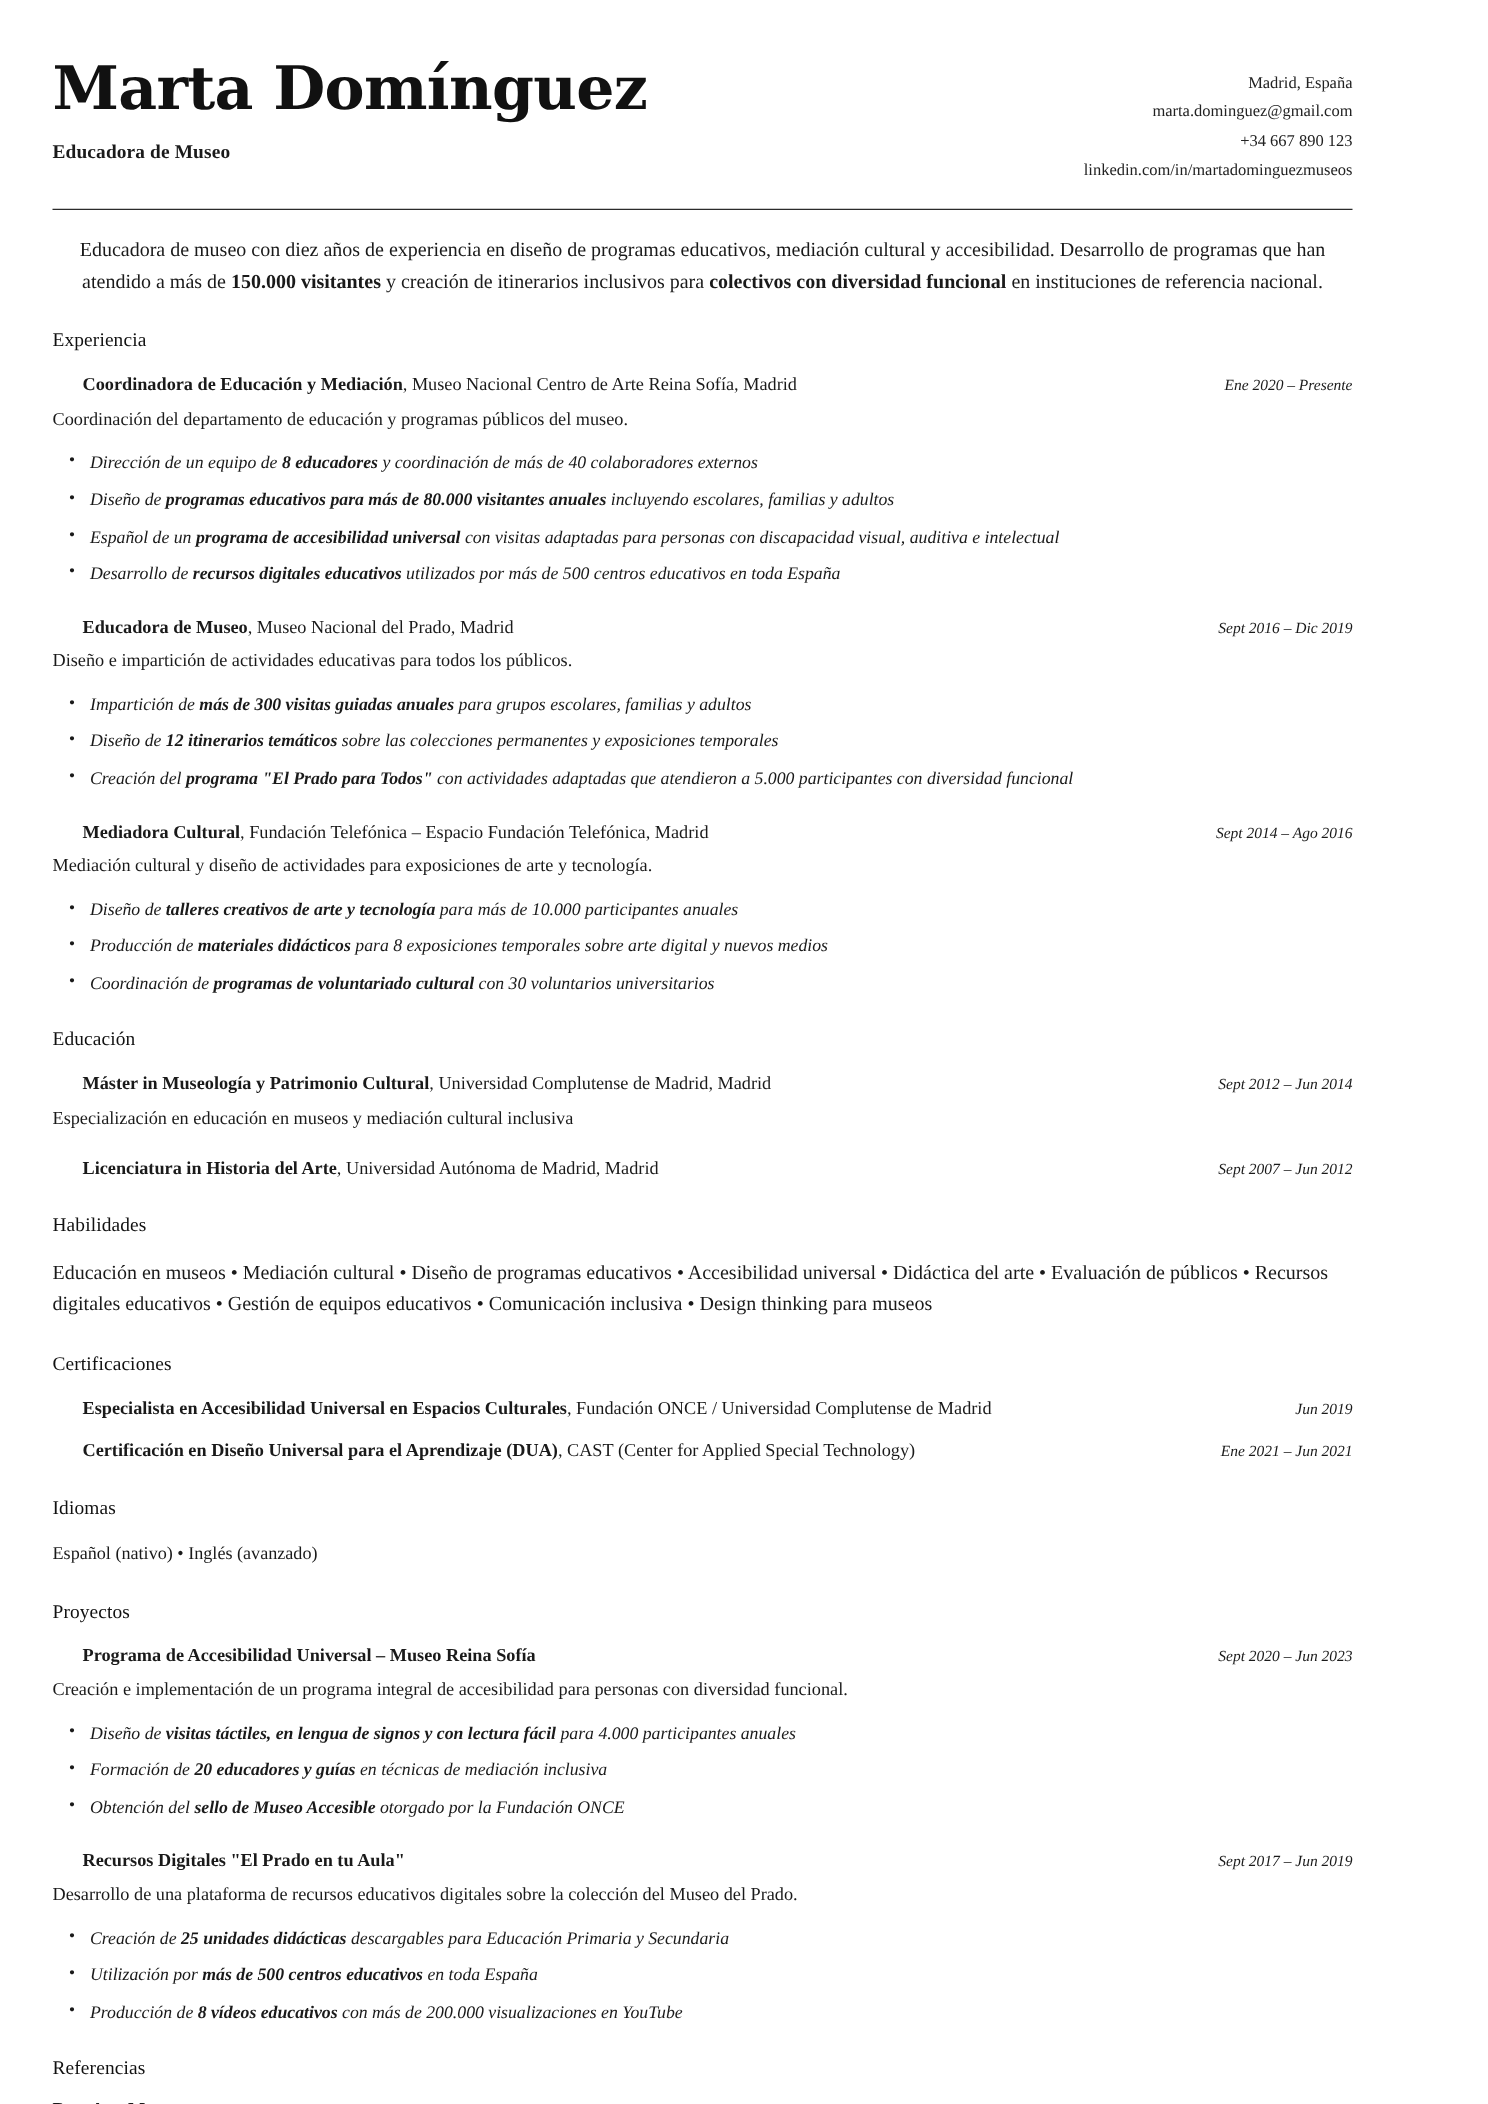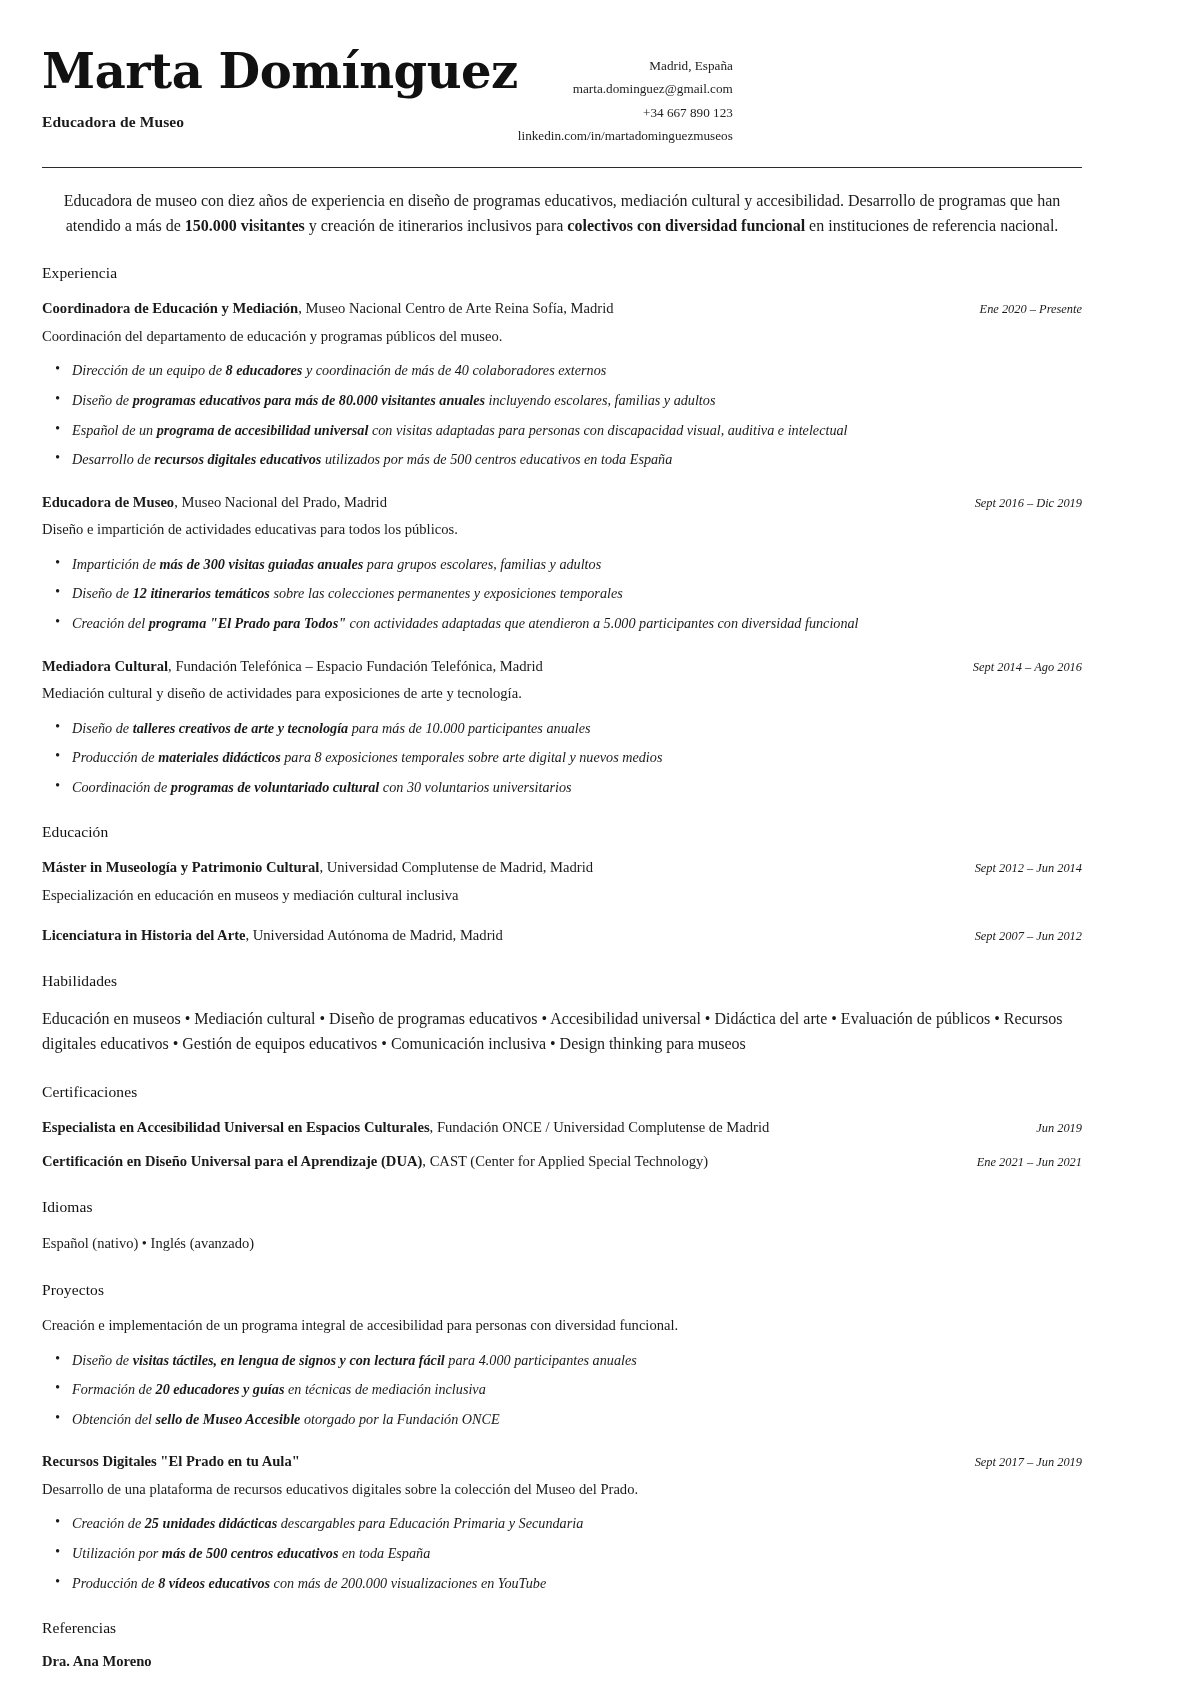--- a/index.html
+++ b/index.html
@@ -17,20 +17,21 @@
     margin: 0 auto;
     background: #ffffff;
     box-sizing: border-box;
     padding: 44px 108px 40px 42px;
     position: relative;
   }
   
   .header {
     display: flex;
     align-items: flex-start;
+    justify-content: space-between;
   }
   .header-left { padding-top: 2px; }
   .name {
     font-family: "DejaVu Serif", "Liberation Serif", serif;
     font-size: 48px;
     font-weight: 700;
     letter-spacing: -0.5px;
     line-height: 1.06;
     margin: 0 0 16px 0;
     color: #111111;
@@ -77,20 +78,21 @@
   }
 
   .entry { margin-bottom: 0; }
   .entry + .entry { margin-top: 22px; }
 
   .entry-head {
     display: flex;
     align-items: baseline;
     justify-content: center;
     gap: 18px;
+    margin-left: 24px;
   }
   .entry-heading {
     font-size: 14.6px;
     line-height: 1.45;
     flex: 1 1 auto;
   }
   .entry-heading .strong { font-weight: 700; }
   .entry-date {
     font-size: 12.4px;
     font-style: italic;
@@ -258,20 +260,24 @@
 
   <div class="section">
     <div class="section-title">Idiomas</div>
     <div class="plain-line">Español (nativo) • Inglés (avanzado)</div>
   </div>
 
   <div class="section">
     <div class="section-title">Proyectos</div>
     <div id="projects-list">
         <div class="entry">
+          <div class="entry-head">
+            <div class="entry-heading"><span class="strong">Programa de Accesibilidad Universal – Museo Reina Sofía</span></div>
+            <div class="entry-date">Sept 2020 – Jun 2023</div>
+          </div>
           <div class="entry-sub">Creación e implementación de un programa integral de accesibilidad para personas con diversidad funcional.</div>
           <ul class="bullets">
             <li><span>Diseño de </span><b>visitas táctiles, en lengua de signos y con lectura fácil</b><span> para 4.000 participantes anuales</span></li>
             <li><span>Formación de </span><b>20 educadores y guías</b><span> en técnicas de mediación inclusiva</span></li>
             <li><span>Obtención del </span><b>sello de Museo Accesible</b><span> otorgado por la Fundación ONCE</span></li>
           </ul>
         </div>
         <div class="entry">
           <div class="entry-head">
             <div class="entry-heading"><span class="strong">Recursos Digitales "El Prado en tu Aula"</span></div>

